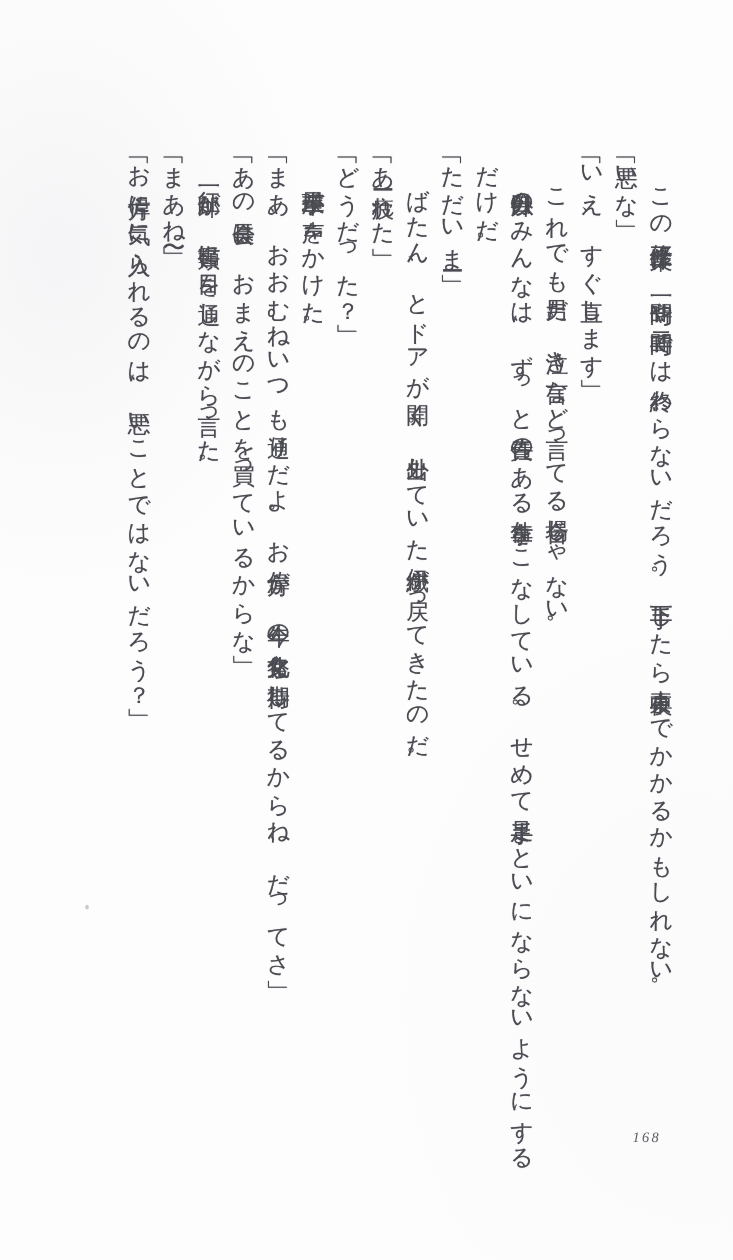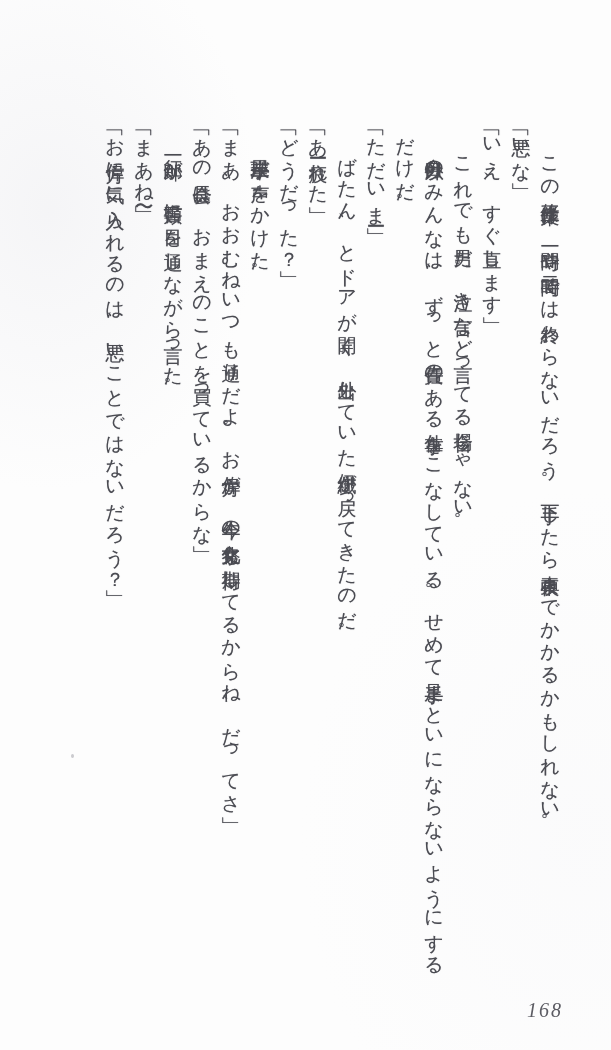--- a/index.html
+++ b/index.html
@@ -35,24 +35,24 @@
     letter-spacing: 1px;
     color: #4a4b52;
     text-shadow: 0 0 0.7px rgba(74,75,82,0.55);
   }
   .text-block p {
     margin: 0;
     padding: 0;
   }
   .page-number {
     position: absolute;
-    top: 999px;
+    top: 941px;
     left: 527px;
     font-style: italic;
-    font-size: 20px;
+    font-size: 12px;
     letter-spacing: 2px;
     color: #5c5c63;
   }
   .speck {
     position: absolute;
     top: 754px;
     left: 71px;
     width: 3px;
     height: 4px;
     border-radius: 50%;

